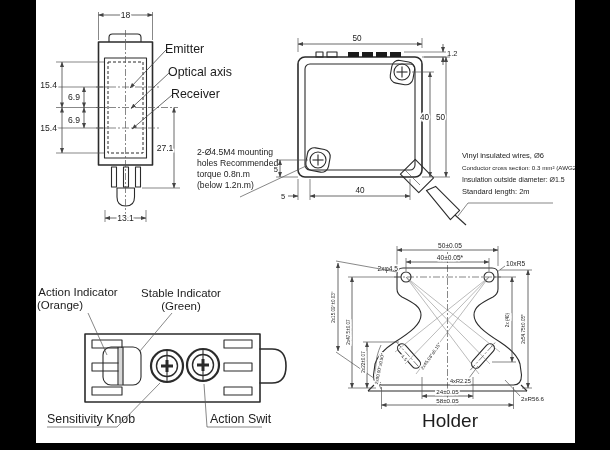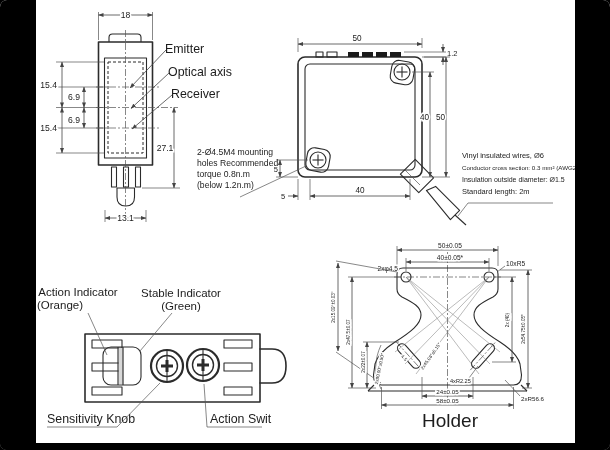--- a/index.html
+++ b/index.html
@@ -1,17 +1,17 @@
 <!DOCTYPE html>
 <html><head>
 <meta charset="utf-8">
 <style>
   html,body{margin:0;padding:0;background:#000;}
   #stage{position:relative;width:610px;height:450px;background:#fff;overflow:hidden;
-         font-family:"Liberation Sans",sans-serif;border-radius:7px;}
+         font-family:"Liberation Sans",sans-serif;}
   svg{position:absolute;top:0;left:0;}
   text{font-family:"Liberation Sans",sans-serif;fill:#1c1c1c;}
   .outline{fill:none;stroke:#2b2b2b;stroke-width:1.6;stroke-linejoin:round;stroke-linecap:round;}
   .outline2{fill:none;stroke:#2b2b2b;stroke-width:1.1;stroke-linejoin:round;}
   .thin{fill:none;stroke:#555;stroke-width:0.7;}
   .dim{fill:none;stroke:#444;stroke-width:0.8;}
   .fan{fill:none;stroke:#777;stroke-width:0.5;}
   .dashdot{fill:none;stroke:#555;stroke-width:0.7;stroke-dasharray:7 2 2 2;}
   .dashedrect{fill:none;stroke:#2b2b2b;stroke-width:1;stroke-dasharray:3 2;}
   .halo{paint-order:stroke fill;stroke:#fff;stroke-width:3px;}

